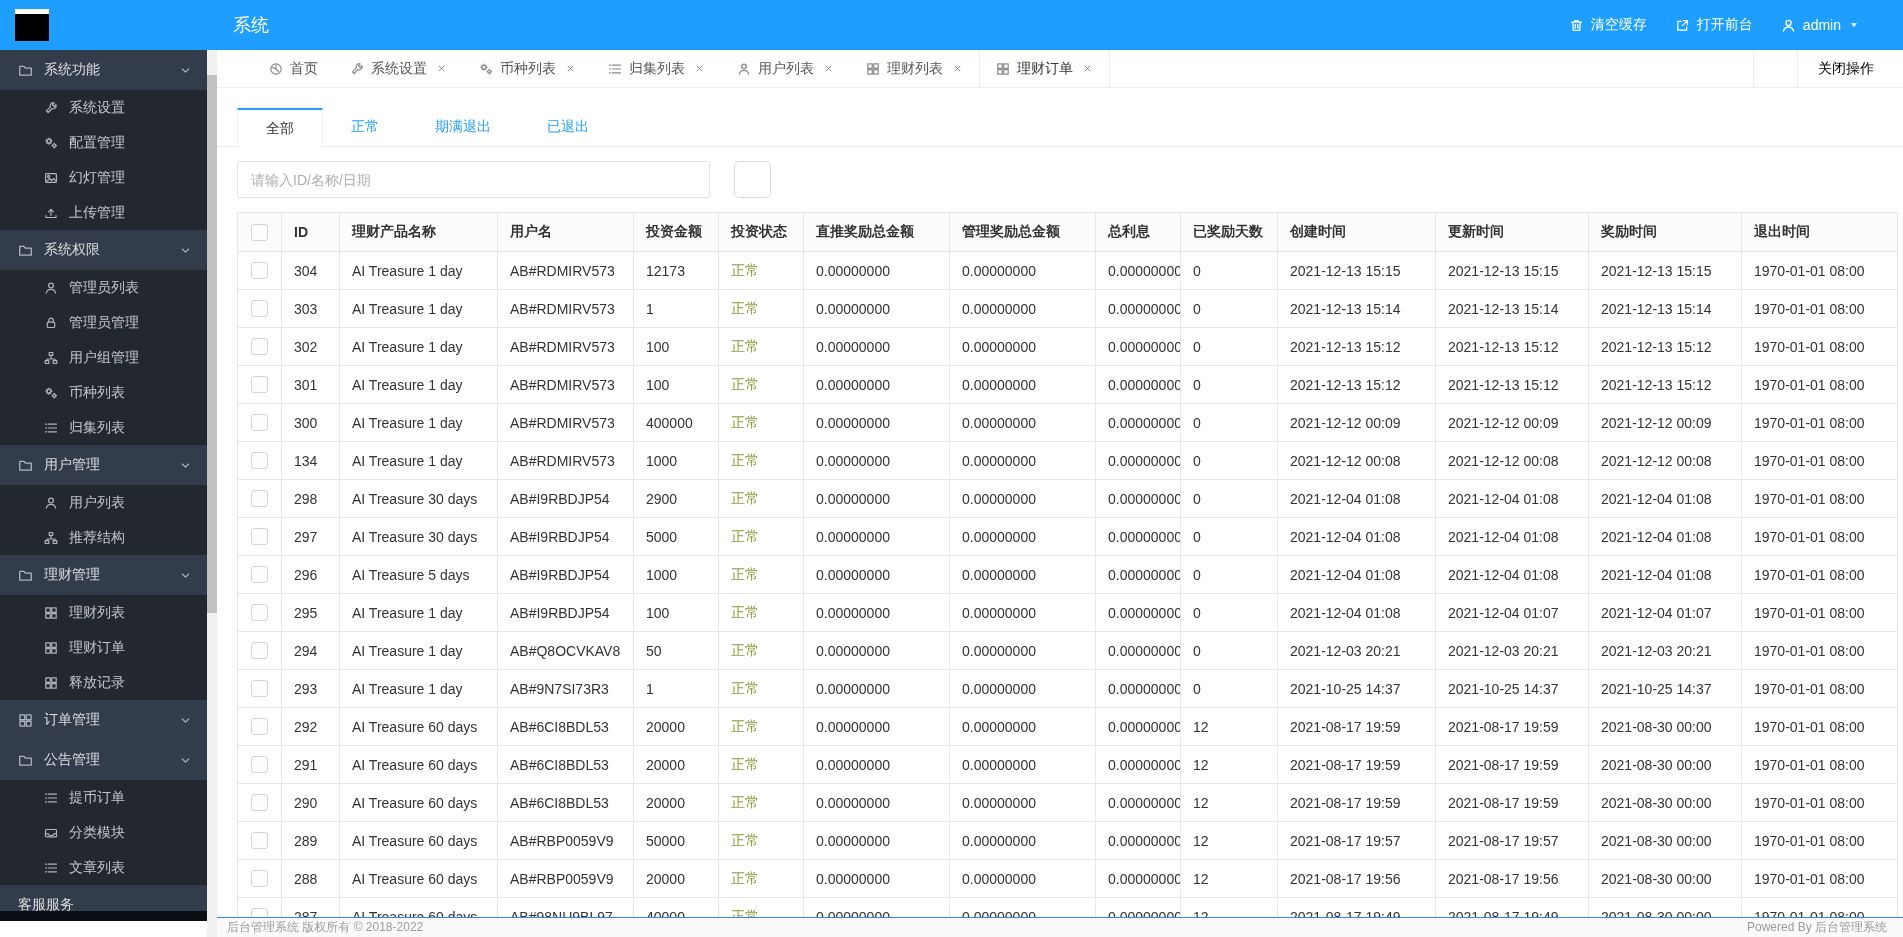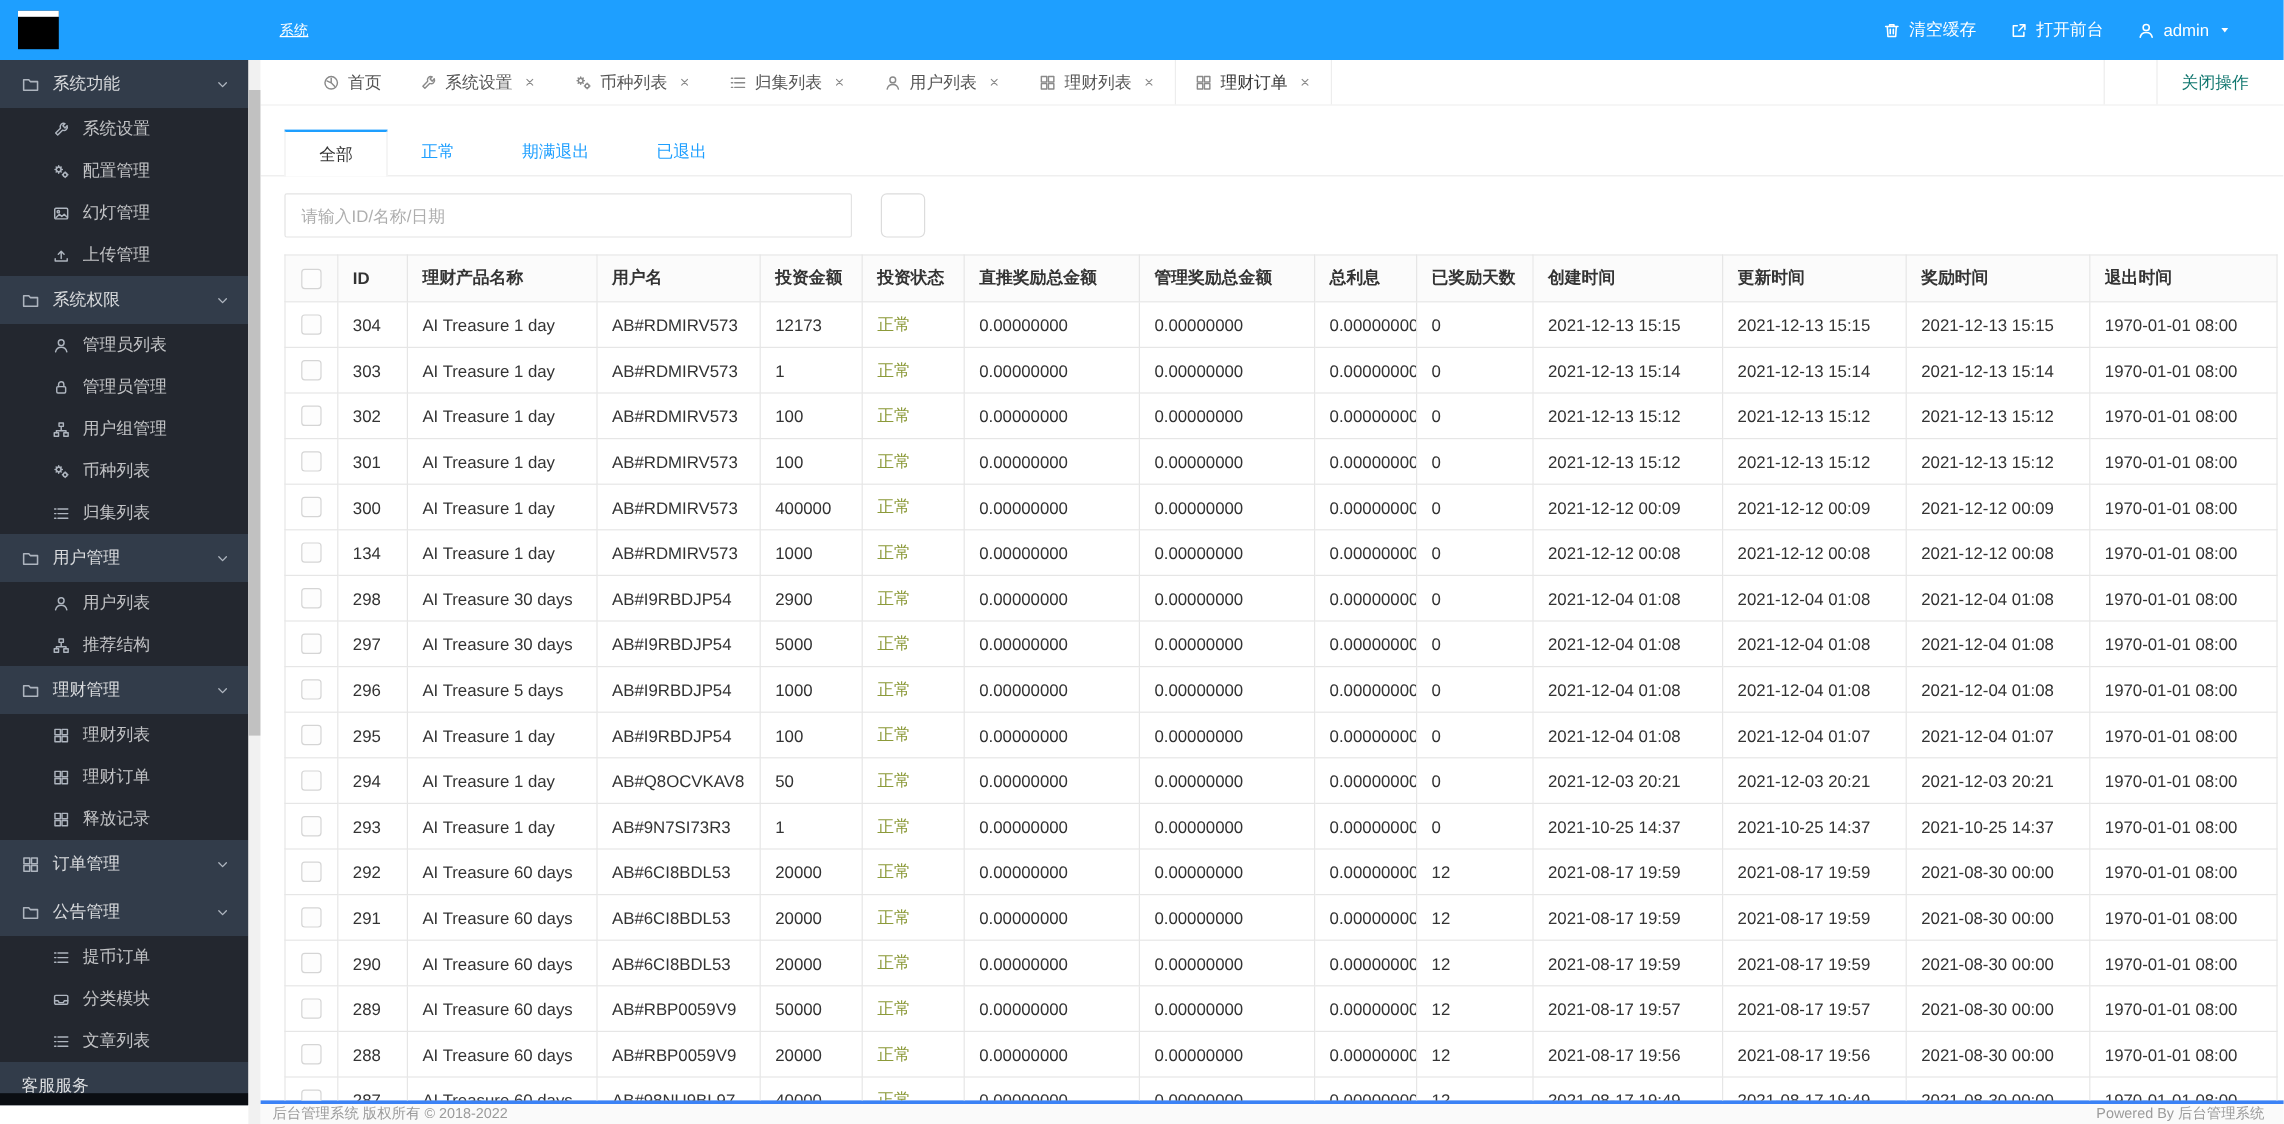--- a/index.html
+++ b/index.html
@@ -8,21 +8,21 @@
   .ic { display:inline-flex; align-items:center; justify-content:center; line-height:0; }
   .ic svg { display:block; }
 
   
   .topbar { position:absolute; top:0; left:0; right:0; height:50px;
     background:var(--primary,#1E9FFF); color:#fff; display:flex; align-items:center; z-index:9; }
   .logo-wrap { width:207px; height:50px; display:flex; align-items:center; flex:none; }
   .logo { margin-left:15px; width:34px; height:32px; background:#000; position:relative; }
   .logo::before { content:""; position:absolute; top:0; left:0; right:0; height:5px; background:#fff; }
   .hamburger { margin-left:auto; margin-right:14px; color:#fff; cursor:pointer; }
-  .sys-item { display:flex; align-items:center; gap:8px; height:50px; padding:0 18px; font-size:12px;text-decoration:underline; }
+  .sys-item { display:flex; align-items:center; gap:8px; height:50px; padding:0 18px; font-size:18px; }
   .topbar-right { margin-left:auto; display:flex; align-items:center; padding-right:29px; }
   .tb-action { display:flex; align-items:center; gap:7px; height:50px; padding:0 14px; font-size:14px; cursor:pointer; }
 
   
   .sidebar { position:absolute; top:50px; left:0; width:207px; bottom:16px; background:#23272F; overflow:hidden; }
   .sidebar::after { content:""; position:absolute; left:0; right:0; bottom:0; height:10px; background:#0B0E13; }
   .sb-row { display:flex; align-items:center; font-size:14px; color:rgba(255,255,255,.82); cursor:pointer; }
   .sb-parent { height:40px; background:#323C4A; padding:0 15px 0 18px; gap:11px; }
   .sb-parent .chev { margin-left:auto; color:#98A0AC; }
   .sb-child { height:35px; background:#23272F; padding-left:44px; gap:11px; color:rgba(255,255,255,.72); }
@@ -38,21 +38,21 @@
   .content { position:absolute; top:50px; left:217px; right:0; bottom:0; display:flex; flex-direction:column; background:#fff; }
 
   .tabbar { height:38px; flex:none; display:flex; align-items:stretch; border-bottom:1px solid #F0F0F0; background:#fff; }
   .tab-nav { width:36px; display:flex; align-items:center; justify-content:center; color:#9A9A9A; cursor:pointer; }
   .tab { display:flex; align-items:center; gap:7px; padding:0 16px; font-size:14px; color:#555; cursor:pointer; white-space:nowrap; }
   .tab .ic { color:#8A8A8A; }
   .tab-close { color:#BDBDBD; margin-left:2px; }
   .tab.active { border-left:1px solid #EDEDED; border-right:1px solid #EDEDED; color:#333; }
   .tabbar-right { margin-left:auto; display:flex; align-items:stretch; }
   .tab-nav.right { border-left:1px solid #EDEDED; width:44px; }
-  .close-ops { display:flex; align-items:center; gap:9px; padding:0 20px; font-size:14px; color:#0f766e; border-left:1px solid #EDEDED; cursor:pointer; }
+  .close-ops { display:flex; align-items:center; gap:9px; padding:0 20px; font-size:14px; color:#000000; border-left:1px solid #EDEDED; cursor:pointer; }
   .close-ops .ic { color:#9A9A9A; }
 
   .main { flex:1; overflow:hidden; position:relative; }
 
   .filter-row { height:59px; border-bottom:1px solid #ECECEC; display:flex; align-items:flex-end; padding-left:20px; }
   .ftab { height:39px; line-height:39px; padding:0 28px; font-size:14px; color:var(--primary,#1E9FFF); text-align:center; cursor:pointer; }
   .ftab.active { color:#333; background:#fff; border-left:1px solid #EEE; border-right:1px solid #EEE;
     border-top:2px solid var(--primary,#1E9FFF); line-height:36px; margin-bottom:-1px; }
 
   .search-row { margin:14px 0 0 20px; display:flex; align-items:center;gap:16px; }
@@ -65,21 +65,21 @@
   .table-wrap { margin:14px 0 0 20px; }
   table { border-collapse:collapse; table-layout:fixed; width:1660px; font-size:14px; color:#333; }
   th,td { border:1px solid #E6E6E6; height:38px; padding:0 12px; text-align:left;
     overflow:hidden; white-space:nowrap; }
   th { font-weight:bold; background:#FBFBFB; height:39px; color:#333; }
   .cb-cell { padding:0; text-align:center; }
   .cb { display:inline-block; width:17px; height:17px; border:1px solid #D5D5D5; border-radius:3px;
     background:#FDFDFD; vertical-align:middle; cursor:pointer; }
   td.status { color:var(--status,#8C9A3A); }
 
-  .footer { height:20px; flex:none; background:#FAFAFA; border-top:3px solid #3b82f6;
+  .footer { height:20px; flex:none; background:#FAFAFA; border-top:1px solid #3b82f6;
     display:flex; align-items:center; font-size:12px; color:#9B9B9B; padding:0 10px; }
   .footer-right { margin-left:auto; padding-right:6px; }
 </style>
 </head>
 <body>
 
 <div class="topbar">
   <div class="logo-wrap">
     <div class="logo"></div>
     <span class="ic hamburger"></span>

